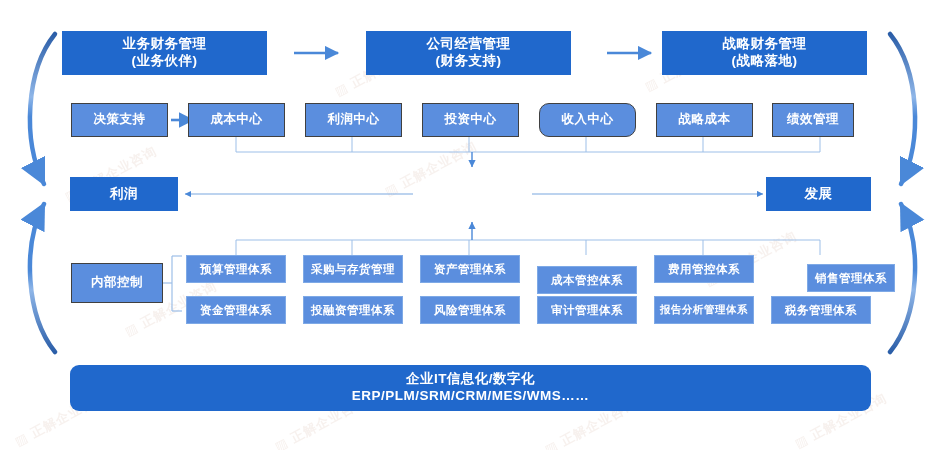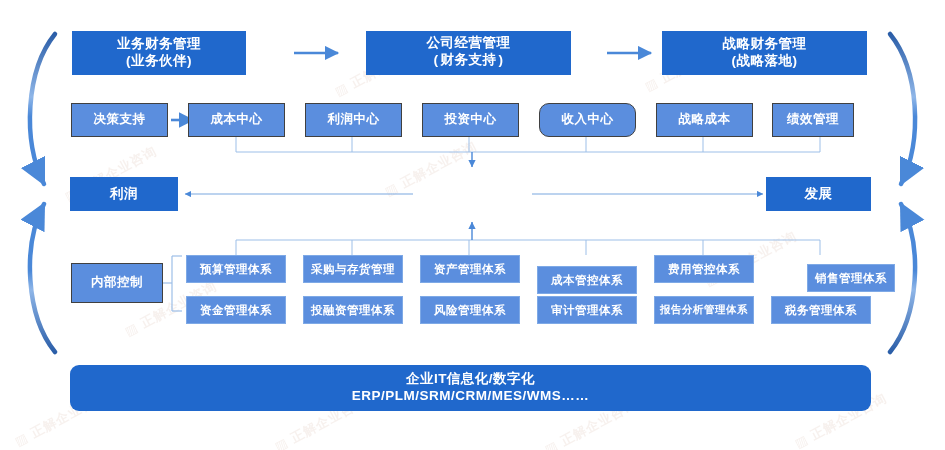--- a/index.html
+++ b/index.html
@@ -145,28 +145,28 @@
 
     <line x1="171" y1="120" x2="193" y2="120" stroke="#4a88d8" stroke-width="2.6" marker-end="url(#ah)"></line>
 
     <path d="M55,34 C26,70 22,140 44,184" stroke="url(#gbr)" stroke-width="4.5" fill="none" stroke-linecap="round" marker-end="url(#ah)"></path>
     <path d="M55,352 C26,316 22,246 44,204" stroke="url(#gbr2)" stroke-width="4.5" fill="none" stroke-linecap="round" marker-end="url(#ah)"></path>
 
     <path d="M890,34 C919,70 923,140 901,184" stroke="url(#gbr)" stroke-width="4.5" fill="none" stroke-linecap="round" marker-end="url(#ah)"></path>
     <path d="M890,352 C919,316 923,246 901,204" stroke="url(#gbr2)" stroke-width="4.5" fill="none" stroke-linecap="round" marker-end="url(#ah)"></path>
   </svg>
 
-  <div class="bx dark tier1" style="left:72px;top:31px;width:174px;">
+  <div class="bx dark tier1" style="left:62px;top:31px;width:205px;">
     <div>
       <div>业务财务管理</div>
       <div>(业务伙伴)</div>
     </div>
   </div>
 
-  <div class="bx dark tier1" style="left:366px;top:31px;width:205px;font-family:Liberation Mono, monospace;">
+  <div class="bx dark tier1" style="left:366px;top:31px;width:205px;">
     <div>
       <div>公司经营管理</div>
       <div>(财务支持)</div>
     </div>
   </div>
 
   <div class="bx dark tier1" style="left:662px;top:31px;width:205px;">
     <div>
       <div>战略财务管理</div>
       <div>(战略落地)</div>

